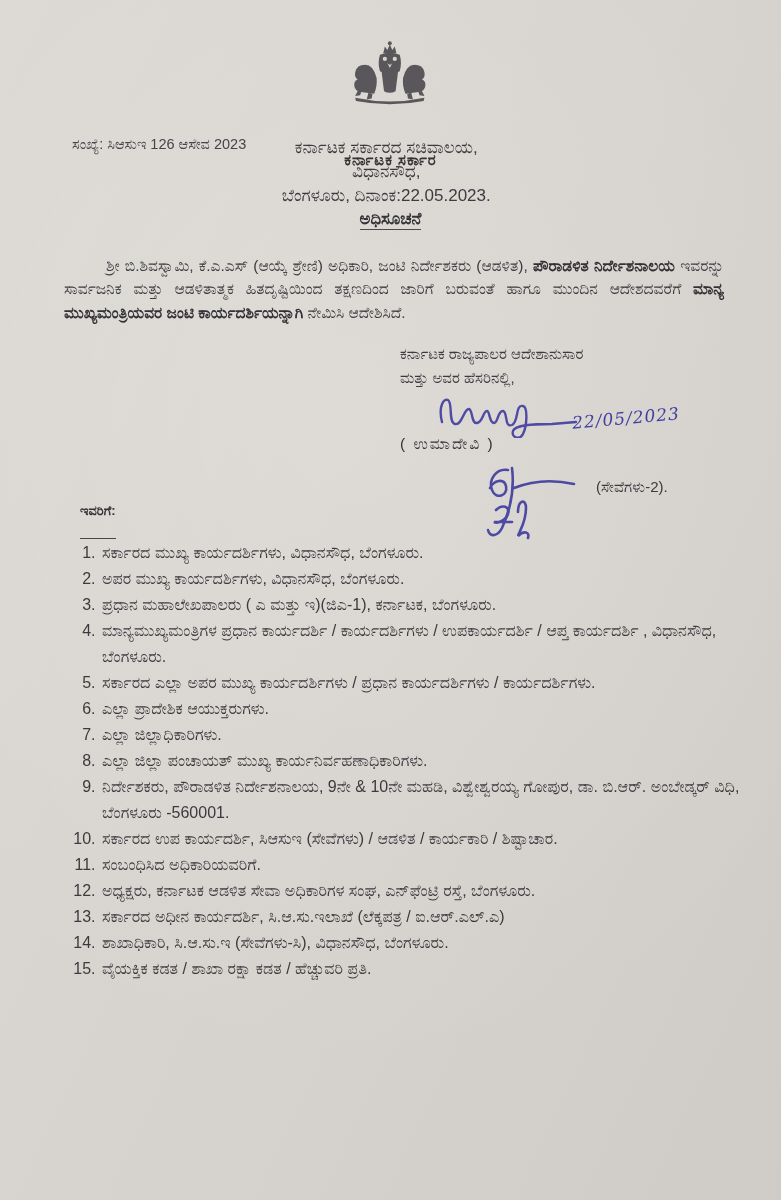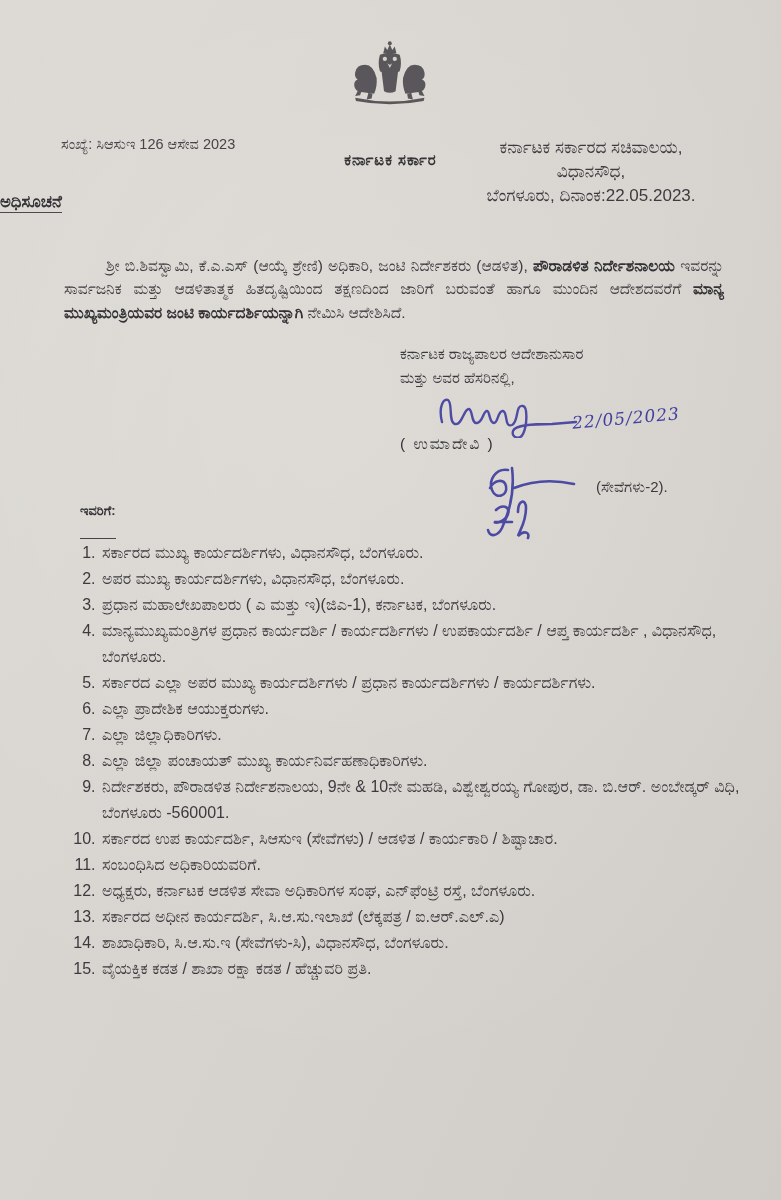--- a/index.html
+++ b/index.html
@@ -21,30 +21,30 @@
     position:absolute;top:40px;left:50%;
     transform:translateX(-51%);
     width:118px;height:66px;
   }
   .org-name{
     position:absolute;top:103px;left:0;width:781px;
     text-align:center;font-weight:bold;font-size:15px;
     letter-spacing:1px;color:#343336;margin-top:48px;
   }
   .header-row{
-    position:absolute;top:136px;left:61px;right:50px;
-    display:flex;justify-content:space-between;align-items:flex-start;
+    position:absolute;top:136px;left:72px;right:50px;
+    display:flex;align-items:flex-start;
   }
   .ref-number{font-size:14.5px;color:#45444a;}
   .issuing-office{
     text-align:center;font-size:17px;line-height:24px;
     min-width:280px;color:#3c3b3f;
   }
   .doc-title-wrap{
-    position:absolute;top:192px;left:0;width:781px;text-align:left;
+    position:absolute;top:209px;left:0;width:781px;text-align:center;
   }
   .doc-title{
     display:inline-block;font-weight:bold;font-size:16.5px;
     border-bottom:1.5px solid #4a4950;padding-bottom:1px;color:#343338;
   }
   .body-para{
     position:absolute;top:238px;left:64px;width:660px;
     font-size:15.5px;line-height:23.5px;text-align:justify;
     text-indent:42px;color:#3b3a3e;
   }

